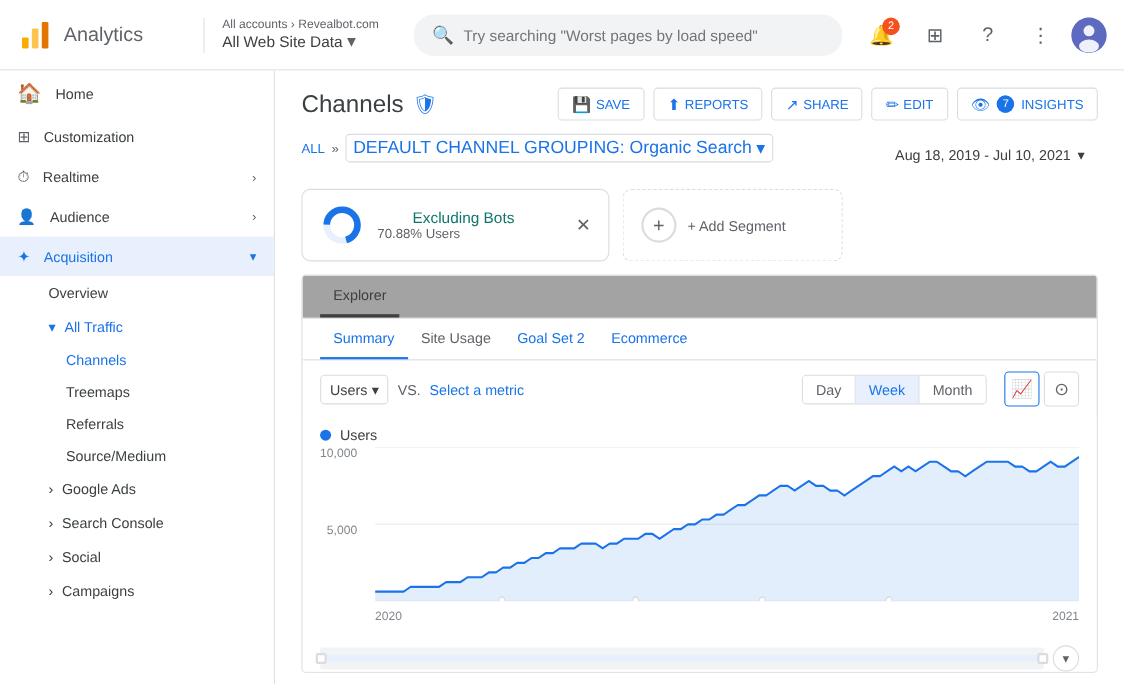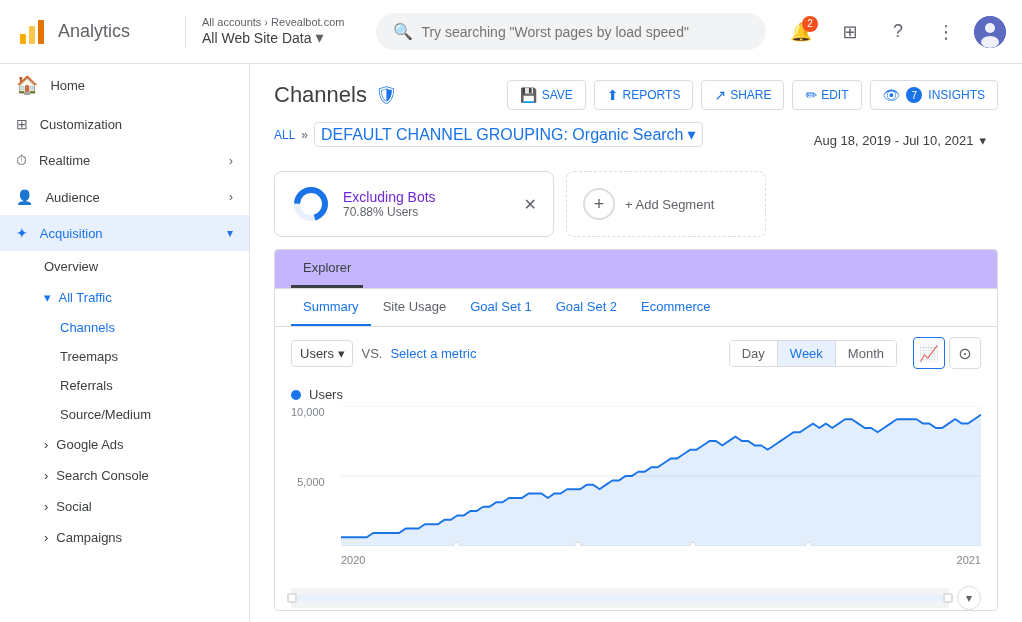--- a/index.html
+++ b/index.html
@@ -279,21 +279,21 @@
       align-items: center;
       gap: 12px;
       min-width: 280px;
       background: #fff;
     }
     .segment-donut {
       width: 40px; height: 40px;
       position: relative;
     }
     .segment-info { flex: 1; }
-    .segment-name { font-size: 14px; font-weight: 500; color: #6d28d9; }
+    .segment-name { font-size: 14px; font-weight: 500; color: #0f766e; margin-left: 32px; }
     .segment-sub { font-size: 12px; color: #5f6368; }
     .segment-remove { color: #5f6368; cursor: pointer; font-size: 16px; }
     .add-segment-card {
       border: 1px dashed #dadce0;
       border-radius: 8px;
       padding: 12px 16px;
       display: flex;
       align-items: center;
       gap: 10px;
       cursor: pointer;
@@ -310,21 +310,21 @@
       font-size: 18px;
     }
 
     
     .explorer-container {
       border: 1px solid #dadce0;
       border-radius: 4px;
       overflow: hidden;
     }
     .explorer-tab-bar {
-      background: #c4b5fd;
+      background: #a3a3a3;
       border-bottom: 1px solid #dadce0;
       padding: 0 16px;
     }
     .explorer-tab {
       display: inline-block;
       padding: 10px 12px;
       font-size: 13px;
       cursor: pointer;
       color: #5f6368;
       border-bottom: 3px solid transparent;
@@ -695,21 +695,20 @@
 
     <div class="explorer-container">
 
       <div class="explorer-tab-bar">
         <span class="explorer-tab active">Explorer</span>
       </div>
 
       <div class="chart-tabs">
         <span class="chart-sub-tab active">Summary</span>
         <span class="chart-sub-tab">Site Usage</span>
-        <span class="chart-sub-tab" style="color:#1a73e8;">Goal Set 1</span>
         <span class="chart-sub-tab" style="color:#1a73e8;">Goal Set 2</span>
         <span class="chart-sub-tab" style="color:#1a73e8;">Ecommerce</span>
       </div>
 
       <div class="chart-controls">
         <div class="metric-select">
           <span>Users</span>
           <span>▾</span>
         </div>
         <span class="vs-text">VS.</span>

